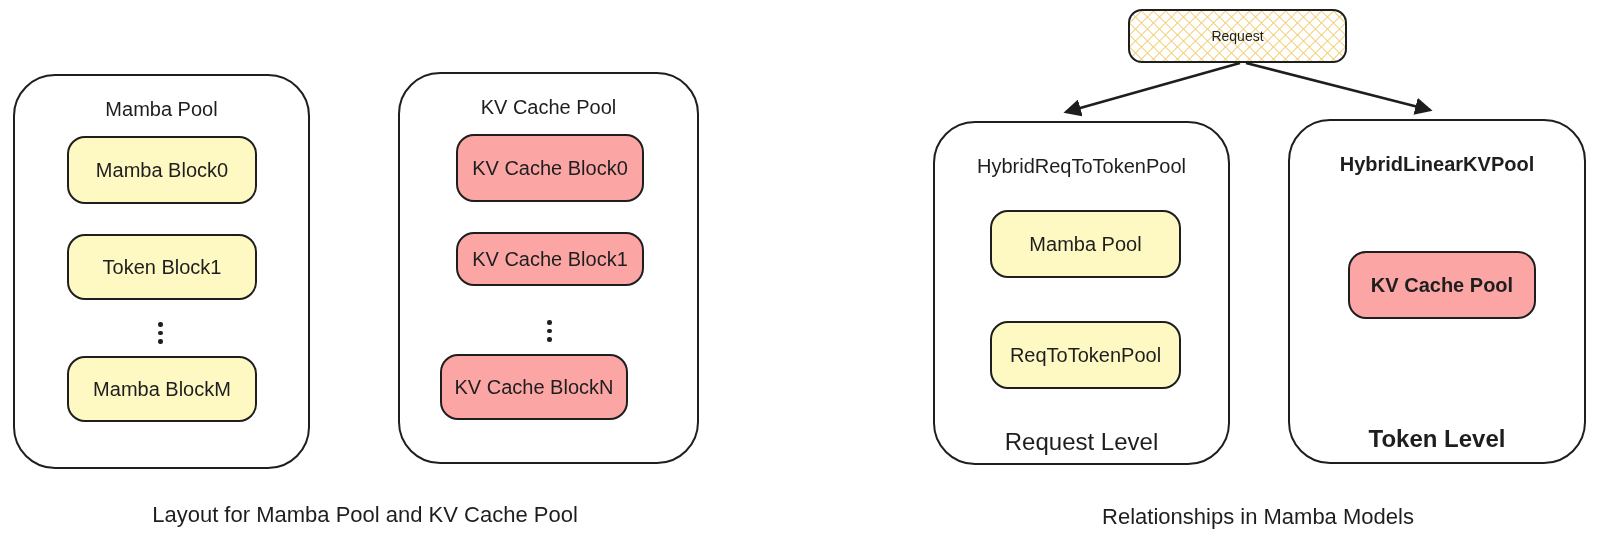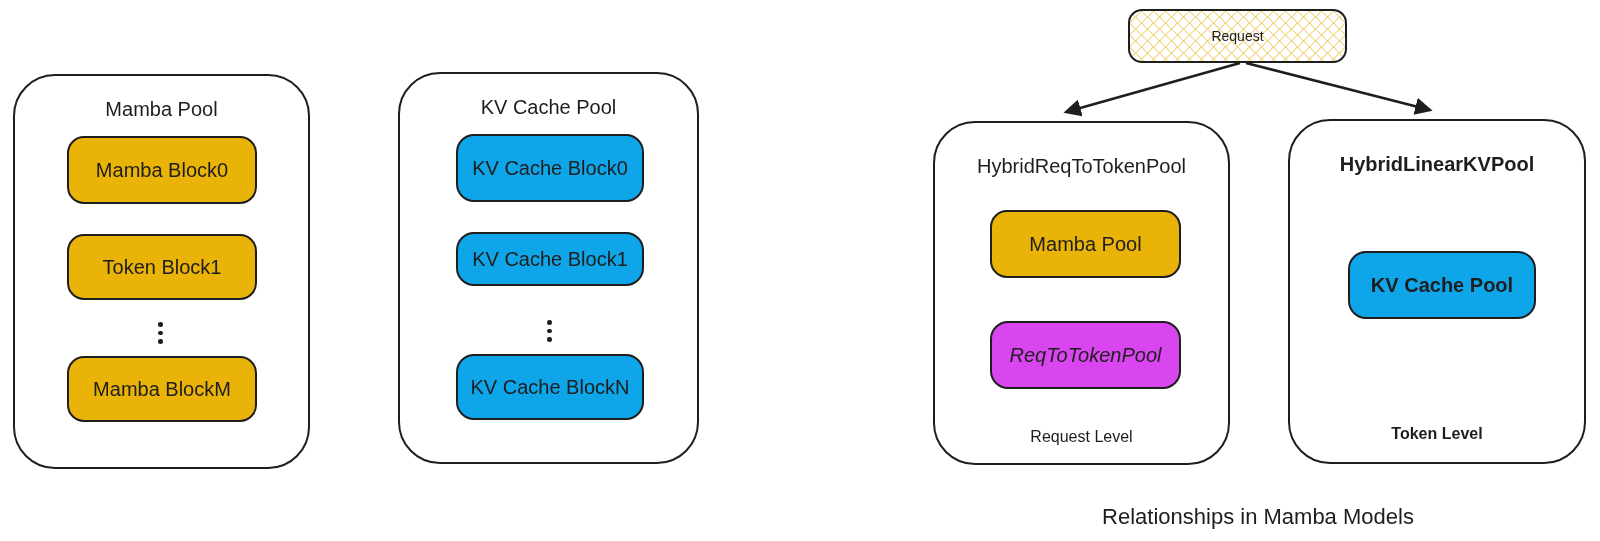--- a/index.html
+++ b/index.html
@@ -33,42 +33,42 @@
     border: 2.5px solid #1e1e1e;
     border-radius: 18px;
     box-sizing: border-box;
     display: flex;
     align-items: center;
     justify-content: center;
     font-size: 20px;
     color: #1e1e1e;
     white-space: nowrap;
   }
-  .pink  { background: #eab308; border-radius: 17px; }
-  .blue  { background: #0ea5e9; text-align: right; }
-  .green { background: #d946ef; font-style: italic; }
+  .pink  { background: #fef9c3; }
+  .blue  { background: #fca5a5; text-align: right; }
+  .green { background: #fef9c3; }
   .dots {
     position: absolute;
     display: flex;
     flex-direction: column;
     align-items: center;
     gap: 4px;
   }
   .dots i {
     width: 4.5px;
     height: 4.5px;
     border-radius: 50%;
     background: #1e1e1e;
   }
   .level-label {
     position: absolute;
     left: 0;
     width: 100%;
     text-align: center;
-    font-size: 16px;
+    font-size: 24px;
     white-space: nowrap;
   }
   .caption {
     position: absolute;
     text-align: center;
     font-size: 22px;
     color: #1e1e1e;
     white-space: nowrap;
   }
   .request-box {
@@ -126,25 +126,26 @@
       <span>KV Cache Block0</span>
     </div>
     <div class="block blue" style="left:56px; top:158px; width:188px; height:54px;">
       <span>KV Cache Block1</span>
     </div>
     <div class="dots" style="left:147px; top:246px;">
       <i></i>
         <i></i>
         <i></i>
     </div>
-    <div class="block blue" style="left:56px; top:280px; width:188px; height:66px;">
+    <div class="block blue" style="left:40px; top:280px; width:188px; height:66px;">
       <span>KV Cache BlockN</span>
     </div>
   </div>
 
+  <div class="caption" style="left:0px; top:502px; width:730px;">Layout for Mamba Pool and KV Cache Pool</div>
 
   <div class="request-box">
     <span>Request</span>
   </div>
 
   <svg class="arrow-layer" viewBox="0 0 1600 541" xmlns="http://www.w3.org/2000/svg">
     <defs>
       <marker id="arrowhead" viewBox="0 0 10 10" refX="8.5" refY="5" markerWidth="7" markerHeight="7" orient="auto-start-reverse">
         <path d="M0,0 L10,5 L0,10 z" fill="#1e1e1e"></path>
       </marker>

